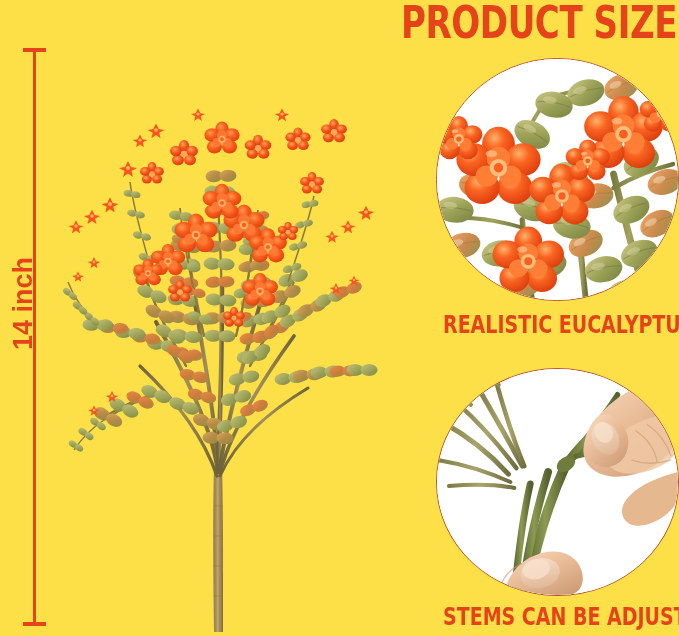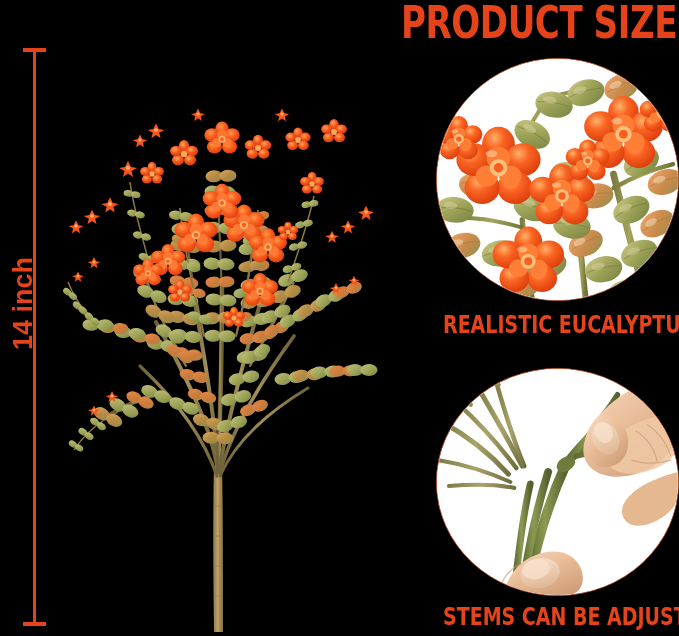--- a/index.html
+++ b/index.html
@@ -1,19 +1,19 @@
 <!DOCTYPE html>
 <html><head>
 <meta charset="utf-8">
 <style>
   * { margin:0; padding:0; box-sizing:border-box; }
   html,body { width:679px; height:636px; background:#ffffff; }
   body { font-family:"Liberation Sans", sans-serif; overflow:hidden; position:relative; }
 
-  #page { position:absolute; inset:0; background:#000000;text-decoration:underline; }
+  #page { position:absolute; inset:0; background:#fde047;text-decoration:underline; }
 
   
   .headline {
     position:absolute; left:401px; top:-2px; width:278px; height:50px;
     display:flex; align-items:center; justify-content:flex-start;
     color:#E5441B;
     font-family:"Liberation Sans Narrow","DejaVu Sans Condensed","Liberation Sans", sans-serif;
     font-weight:bold; font-size:44px; line-height:44px;
     letter-spacing:-0.5px; white-space:nowrap;
     transform:scaleX(0.86); transform-origin:left center;

